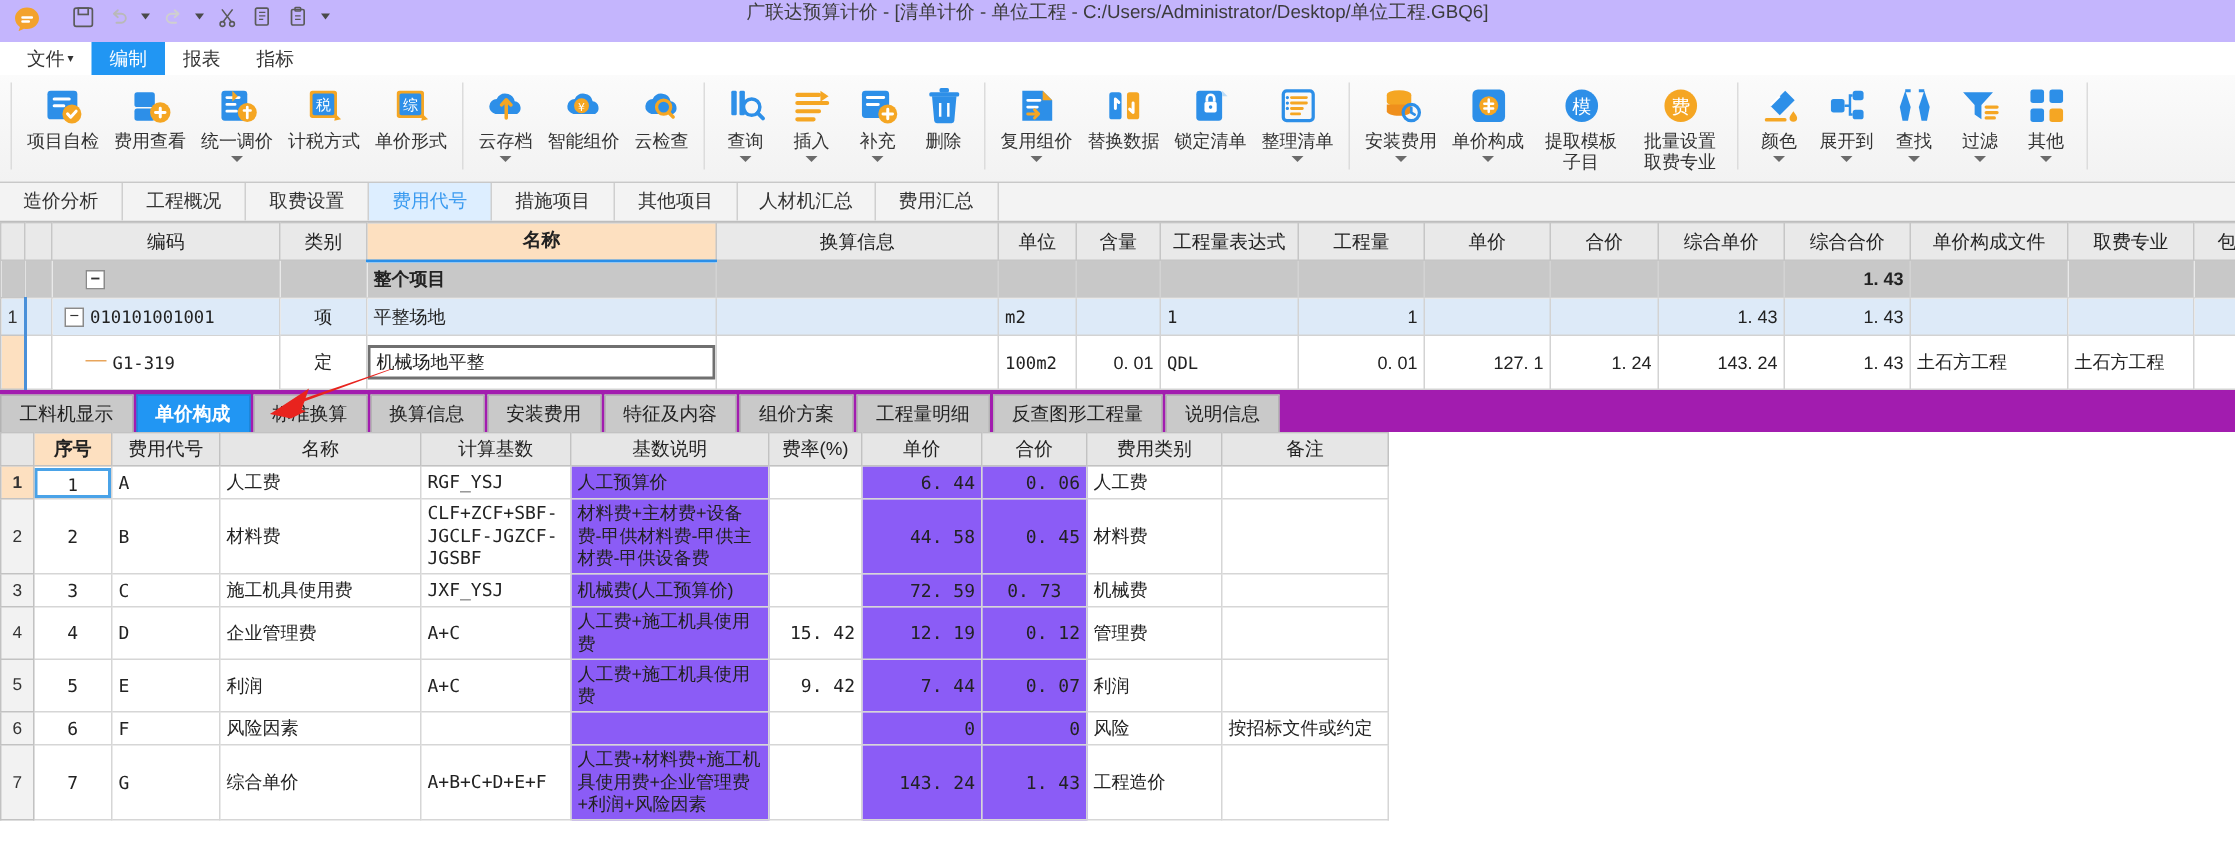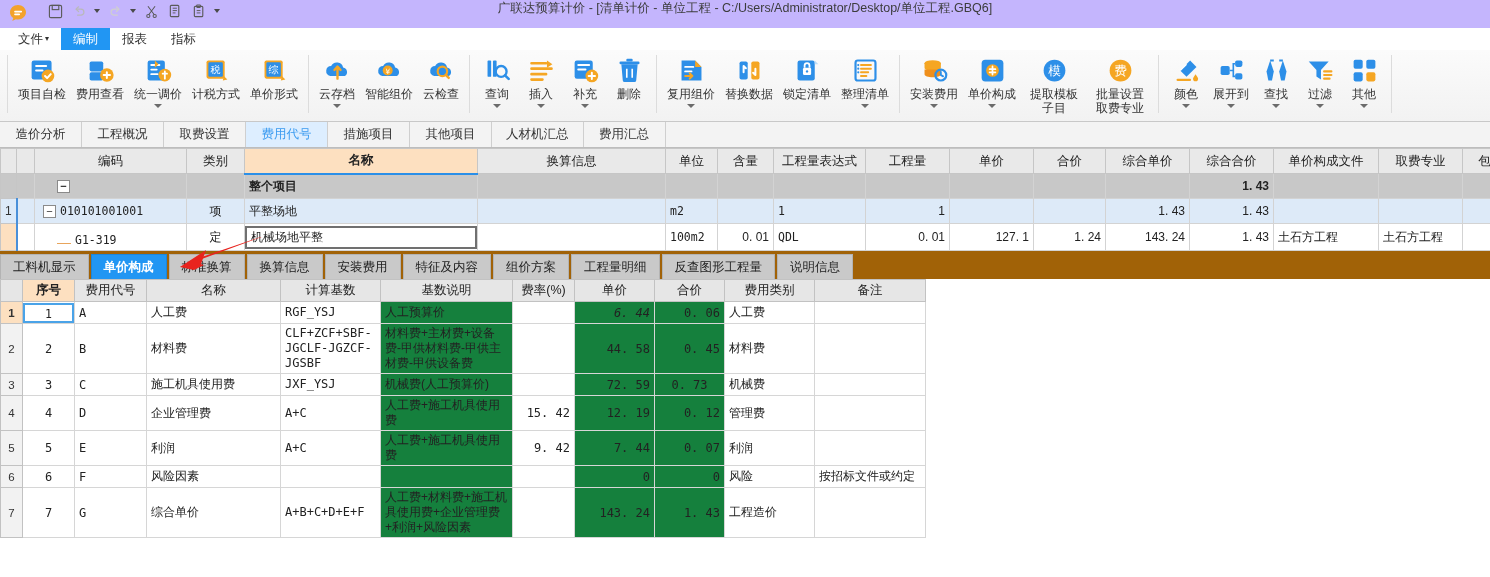--- a/index.html
+++ b/index.html
@@ -78,41 +78,41 @@
     width:13px;height:13px;border:1px solid #8a8a8a;background:#fff;
     font-size:11px;line-height:11px;color:#333;vertical-align:middle;cursor:pointer;
   }
   .treeline{display:inline-block;width:14px;height:1px;}
   .namebox{
     display:block;border:2px solid #707070;background:#fff;height:23px;line-height:19px;
     padding:0 4px;margin:0;
   }
 
   
-  .btabs{height:28px;background:#a16207;display:flex;align-items:stretch;padding-top:3px;position:relative;}
+  .btabs{height:28px;background:#a21caf;display:flex;align-items:stretch;padding-top:3px;position:relative;}
   .btab{
     min-width:74px;margin-right:2px;padding:0 12px;display:flex;align-items:center;justify-content:center;
     font-size:12.5px;color:#222;background:#c9c9c9;border:1px solid #b3b3b3;border-bottom:none;cursor:pointer;
   }
   .btab:first-child{margin-left:10px;}
   .btab.active{background:#2196f3;color:#fff;border-color:#1b86da;font-weight:bold;}
   .arrow-annot{position:absolute;left:160px;top:-14px;width:120px;height:40px;pointer-events:none;}
 
   
   .grid-bot{width:925px;}
   table.b{border-collapse:collapse;table-layout:fixed;width:925px;font-size:12px;}
   table.b th{
     background:#e6e6e6;border:1px solid #c2c2c2;height:22px;font-weight:normal;
     color:#222;font-size:12.5px;padding:0 2px;
   }
   table.b th.sel{background:#fde0c0;font-weight:bold;}
   table.b td{border:1px solid #d6d6d6;padding:2px 4px;vertical-align:middle;font-size:12px;color:#222;}
   table.b td.idx{background:#f2f2f2;text-align:center;font-size:11.5px;color:#333;border:1px solid #c2c2c2;}
   table.b td.idx.amber{background:#fde0c0;font-weight:bold;}
-  table.b td.cream{background:#15803d;}
+  table.b td.cream{background:#8b5cf6;}
   table.b td.wrap{white-space:normal;line-height:15px;}
   .cellsel{display:block;border:2px solid #707070;background:#fff;margin:-2px -4px;padding:1px 4px;height:20px;line-height:16px;text-align:center;}
   .cellsel.blue{border-color:#4aa3e8;}
 </style>
 </head>
 <body>
 
 <div class="titlebar">
   <div class="logo">
     <svg width="24" height="24" viewBox="0 0 24 24">
@@ -577,21 +577,21 @@
           <td class="num"></td>
           <td class="num">1. 43</td>
           <td class="num">1. 43</td>
           <td></td>
           <td></td>
           <td></td>
         </tr>
         <tr class="r-edit">
           <td class="rowhdr amber"></td>
           <td style="background: rgb(255, 255, 255); border-left: 2px solid rgb(74, 144, 217);"></td>
-          <td class="treecell"><span style="display: inline-flex; align-items: flex-end; height: 23px;">
+          <td class="treecell"><span style="display: inline-flex; align-items: center; height: 35px;">
               <span style="display: inline-block; width: 22px;"></span>
               <span class="treeline" style="border-bottom: 1px solid rgb(232, 165, 92); margin-bottom: 3px;"></span>
               <span class="mono" style="margin-left: 4px;">G1-319</span>
             </span></td>
           <td style="text-align: center;">定</td>
           <td style="padding: 0px;">
             <span class="namebox">机械场地平整</span>
           </td>
           <td></td>
           <td class="mono">100m2</td>
@@ -662,21 +662,21 @@
         <tr>
           <td class="idx amber">1</td>
           <td class="mono" style="text-align: center; padding: 2px 4px;">
             <span class="cellsel blue mono">1</span>
           </td>
           <td class="mono" style="text-align: left;">A</td>
           <td class="" style="text-align: left;">人工费</td>
           <td class="mono wrap" style="text-align: left;">RGF_YSJ</td>
           <td class="cream wrap" style="text-align: left;">人工预算价</td>
           <td class="mono" style="text-align: right;"></td>
-          <td class="mono cream" style="text-align: right; font-style: italic;">6. 44</td>
+          <td class="mono cream" style="text-align: right;">6. 44</td>
           <td class="mono cream" style="text-align: right;">0. 06</td>
           <td class="" style="text-align: left;">人工费</td>
           <td class="" style="text-align: left;"></td>
         </tr>
         <tr>
           <td class="idx">2</td>
           <td class="mono" style="text-align: center;">2</td>
           <td class="mono" style="text-align: left;">B</td>
           <td class="" style="text-align: left;">材料费</td>
           <td class="mono wrap" style="text-align: left;">CLF+ZCF+SBF-JGCLF-JGZCF-JGSBF</td>

